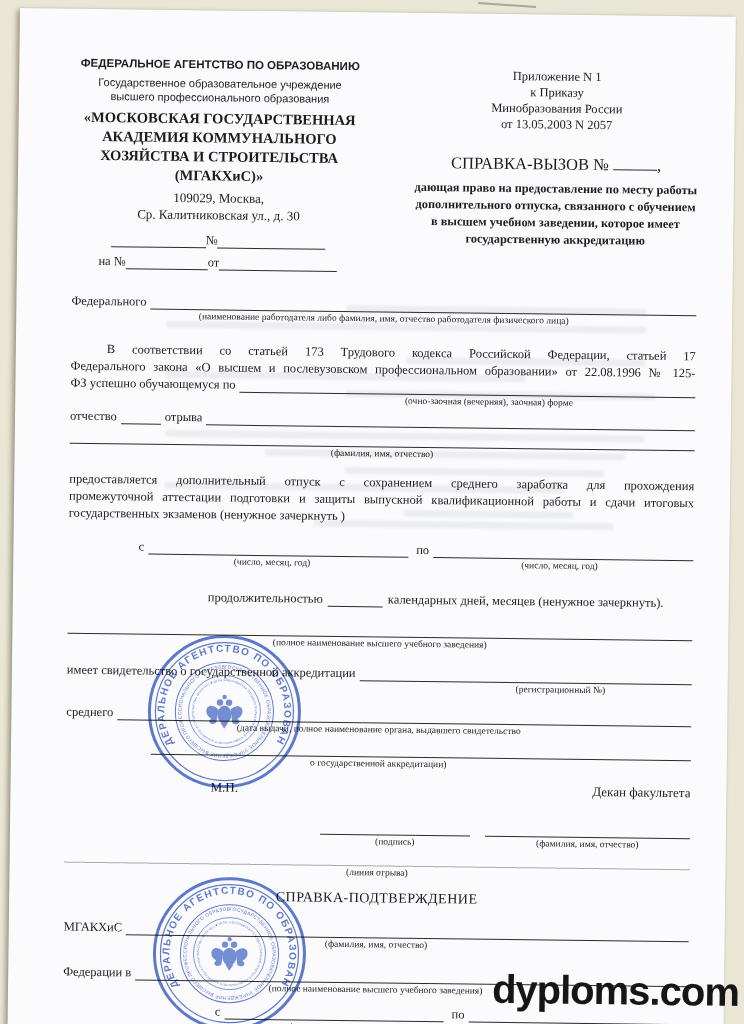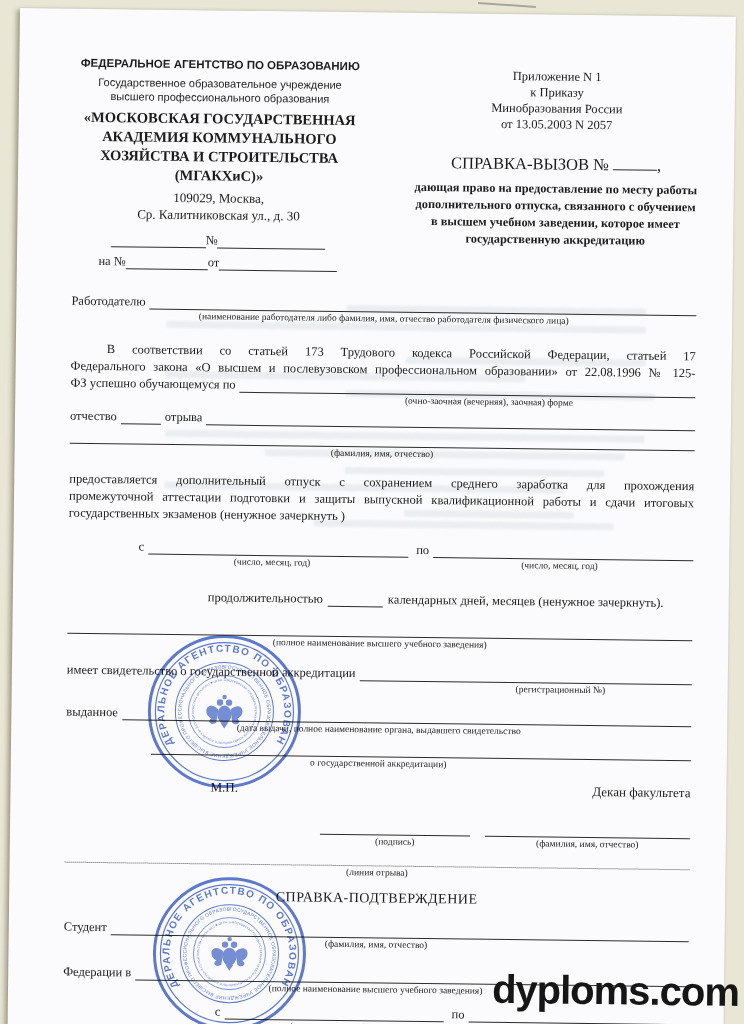--- a/index.html
+++ b/index.html
@@ -111,21 +111,21 @@
           <div class="callsub">
             <div>дающая право на предоставление по месту работы</div>
             <div>дополнительного отпуска, связанного с обучением</div>
             <div>в высшем учебном заведении, которое имеет</div>
             <div>государственную аккредитацию</div>
           </div>
         </div>
       </div>
 
       <div class="row" style="margin-top:24px">
-        <span class="lbl">Работодателю</span>
+        <span class="lbl">Федерального</span>
         <span class="fl"></span>
       </div>
       <div class="cap">(наименование работодателя либо фамилия, имя, отчество работодателя физического лица)</div>
 
       <div style="margin-top:20px">
         <div class="jline" style="text-indent:36px">В соответствии  со  статьей  173  Трудового кодекса Российской      Федерации,      статьей      17</div>
         <div class="jline">Федерального закона «О высшем и послевузовском профессиональном образовании» от 22.08.1996 № 125-</div>
       </div>
       <div class="row">
         <span class="lbl">ФЗ успешно обучающемуся по</span>
@@ -181,21 +181,21 @@
       <div class="row" style="margin-top:16px">
         <span class="lbl">имеет свидетельство о государственной аккредитации</span>
         <span class="fl"></span>
       </div>
       <div class="caps">
         <span style="flex:0 0 58%"></span>
         <span class="cap" style="flex:1">(регистрационный  №)</span>
       </div>
 
       <div class="row" style="margin-top:14px">
-        <span class="lbl">выданное</span>
+        <span class="lbl">среднего</span>
         <span class="fl"></span>
       </div>
       <div class="cap">(дата выдачи, полное наименование органа, выдавшего свидетельство</div>
 
       <div class="row" style="margin-top:20px">
         <span style="width:85px"></span>
         <span class="fl noml"></span>
       </div>
       <div class="cap">о государственной аккредитации)</div>
 
@@ -216,21 +216,21 @@
         <span style="width:15px"></span>
         <span class="cap" style="flex:1">(фамилия, имя, отчество)</span>
       </div>
 
       <div class="tear"></div>
       <div class="cap">(линия  отрыва)</div>
 
       <div class="sectitle">СПРАВКА-ПОДТВЕРЖДЕНИЕ</div>
 
       <div class="row" style="margin-top:16px">
-        <span class="lbl">Студент</span>
+        <span class="lbl">МГАКХиС</span>
         <span class="fl"></span>
       </div>
       <div class="cap">(фамилия, имя, отчество)</div>
 
       <div class="row" style="margin-top:17px">
         <span class="lbl">Федерации в</span>
         <span class="fl"></span>
       </div>
       <div class="cap">(полное наименование высшего учебного заведения)</div>
 

